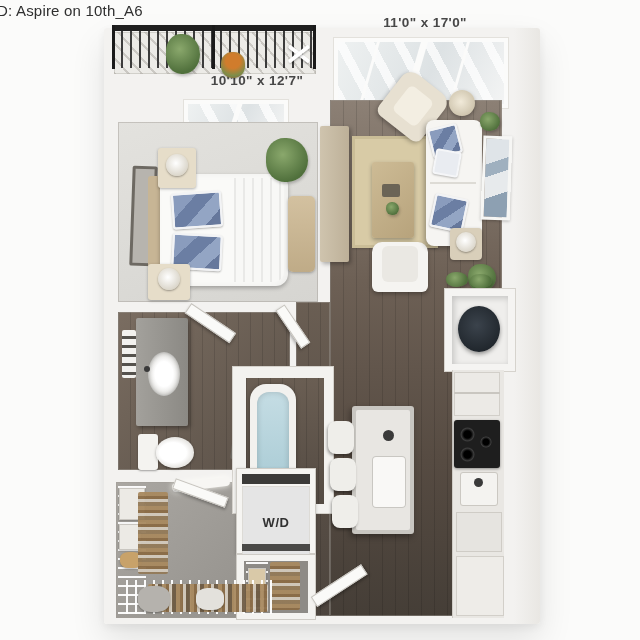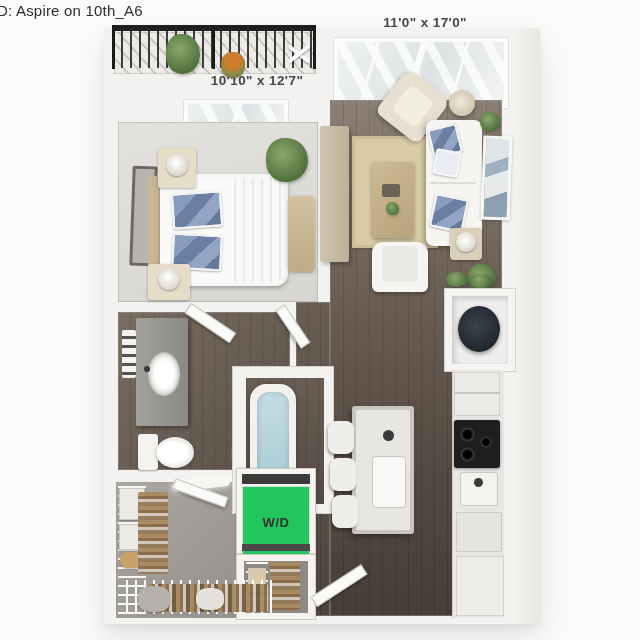--- a/index.html
+++ b/index.html
@@ -127,21 +127,21 @@
   .tub-room{left:232px;top:366px;width:102px;height:148px;background:#f3f2ef;box-shadow:inset 0 0 0 1px #d4d1cb;}
   .tub-floor{left:246px;top:378px;width:78px;height:126px;background:repeating-linear-gradient(90deg, rgba(0,0,0,.12) 0 1px, rgba(255,255,255,0) 1px 12px),linear-gradient(180deg,#6a5e53,#544b43);}
   .tub{left:250px;top:384px;width:46px;height:122px;background:#f2f1ee;border-radius:16px;box-shadow:0 1px 4px rgba(0,0,0,.35);}
   .tub-water{left:257px;top:392px;width:32px;height:104px;background:linear-gradient(180deg,#c5dde4,#a6c9d3);border-radius:12px;box-shadow:inset 0 0 6px rgba(0,0,0,.18);}
   .tub-faucet{left:264px;top:480px;width:14px;height:12px;background:#2e2e2e;border-radius:40%;}
   .bath-towel{left:232px;top:428px;width:13px;height:32px;background:#6e6b64;transform:rotate(7deg);border-radius:2px;}
 
   
   .wd-box{left:236px;top:468px;width:80px;height:86px;background:#f6f5f2;box-shadow:inset 0 0 0 1px #cfccc6, 0 1px 3px rgba(0,0,0,.2);}
   .wd-dark-top{left:242px;top:474px;width:68px;height:10px;background:#3c3b39;}
-  .wd-panel{left:242px;top:486px;width:68px;height:72px;background:#22c55e;box-shadow:inset 0 0 0 1px #dddbd6;display:flex;align-items:center;justify-content:center;}
+  .wd-panel{left:242px;top:486px;width:68px;height:72px;background:#e5e5e5;box-shadow:inset 0 0 0 1px #dddbd6;display:flex;align-items:center;justify-content:center;}
   .wd-text{font-size:13px;font-weight:600;color:#323232;letter-spacing:.5px;}
   .wd-dark-bottom{left:242px;top:544px;width:68px;height:7px;background:#4a4947;}
   .coat-box{left:236px;top:554px;width:80px;height:66px;background:#f4f3f0;box-shadow:inset 0 0 0 1px #cfccc6;}
   .coat-inner{left:244px;top:561px;width:64px;height:52px;background:#8e8b86;}
   .wire-v{background:repeating-linear-gradient(180deg, rgba(255,255,255,.95) 0 2px, rgba(255,255,255,0) 2px 9px);}
   .wire-h{background:repeating-linear-gradient(90deg, rgba(255,255,255,.95) 0 2px, rgba(255,255,255,0) 2px 9px);}
   .clothes-v{background:repeating-linear-gradient(180deg,#a8895f 0 4px,#8a6b45 4px 7px,#d2c9bb 7px 10px,#937a58 10px 14px);opacity:.95;border-radius:2px;}
   .clothes-h{background:repeating-linear-gradient(90deg,#a8895f 0 4px,#8a6b45 4px 7px,#d2c9bb 7px 10px,#6e5b43 10px 14px);opacity:.95;border-radius:2px;}
   .storage-box{background:#eceae5;box-shadow:inset 0 0 0 1px #c9c6c0,0 1px 2px rgba(0,0,0,.25);}
   .basket{border-radius:40%;box-shadow:0 1px 2px rgba(0,0,0,.3);}

